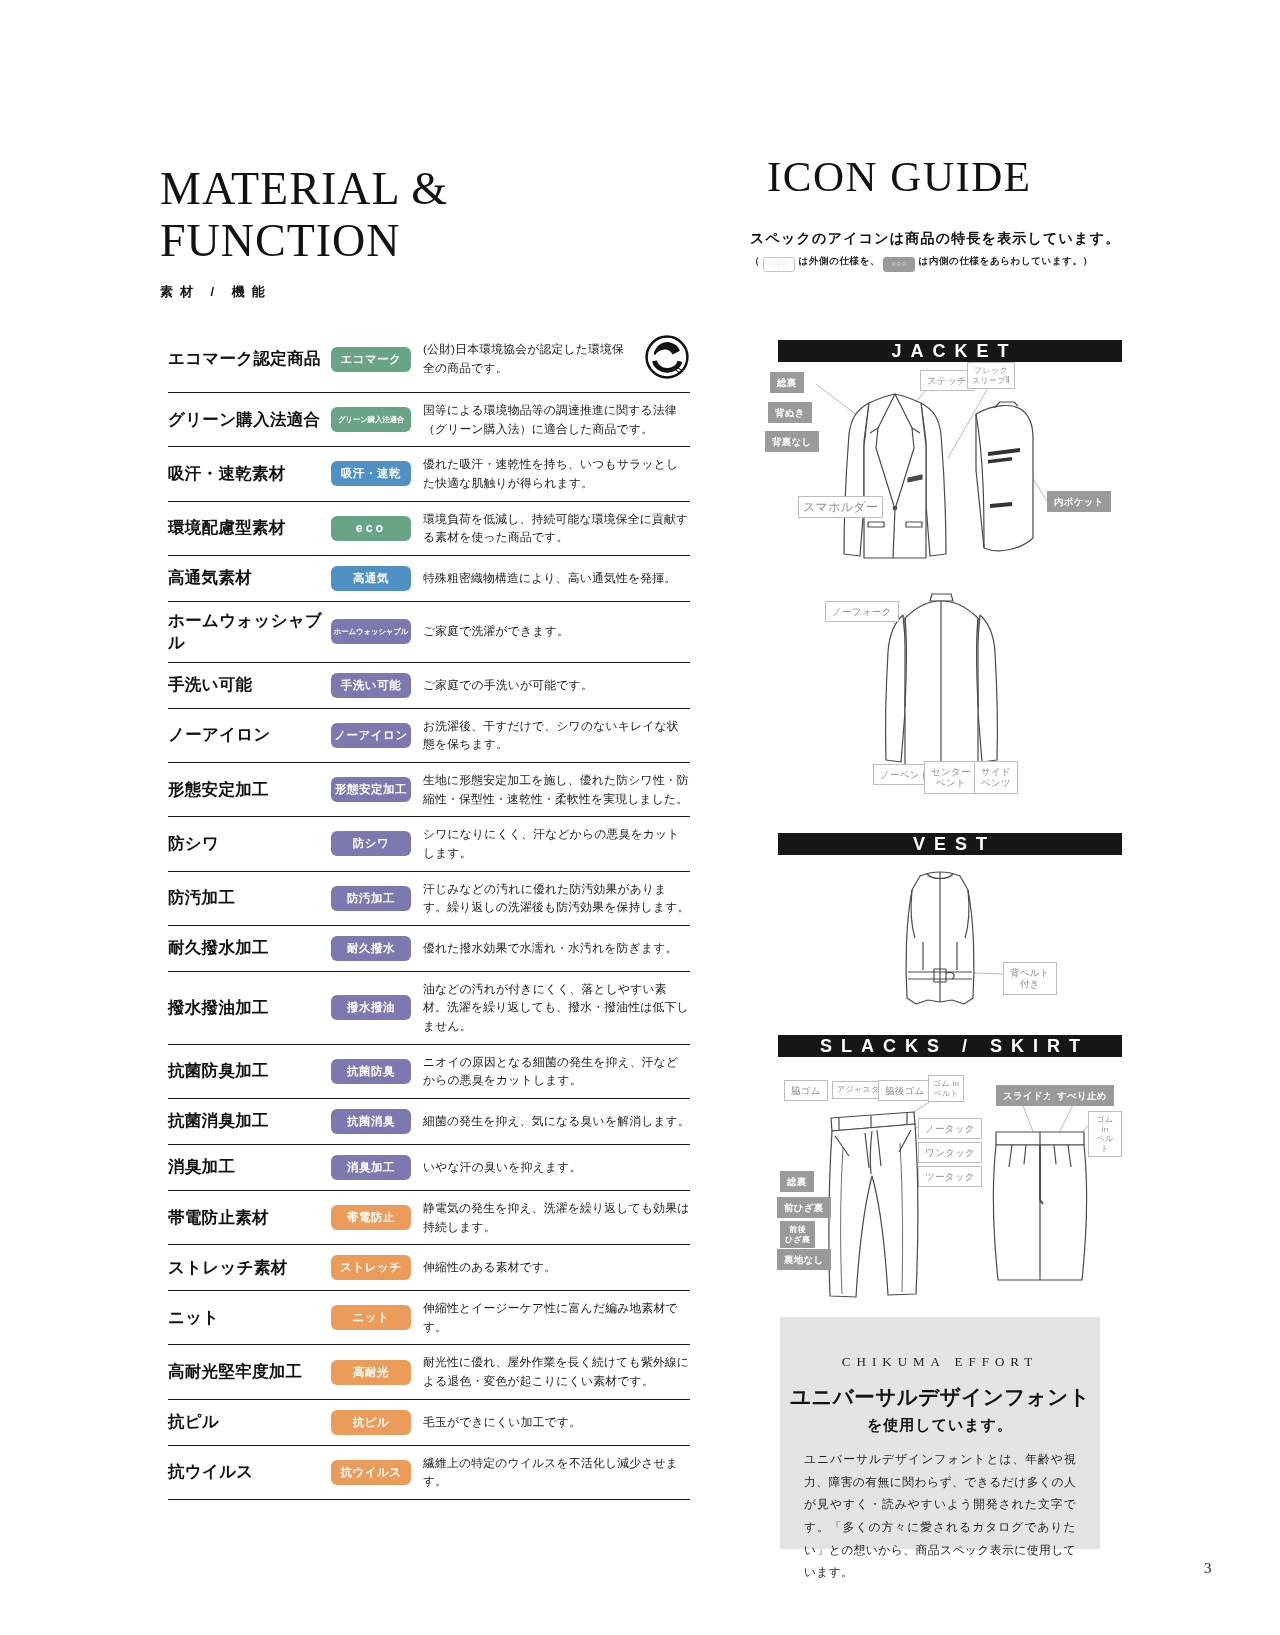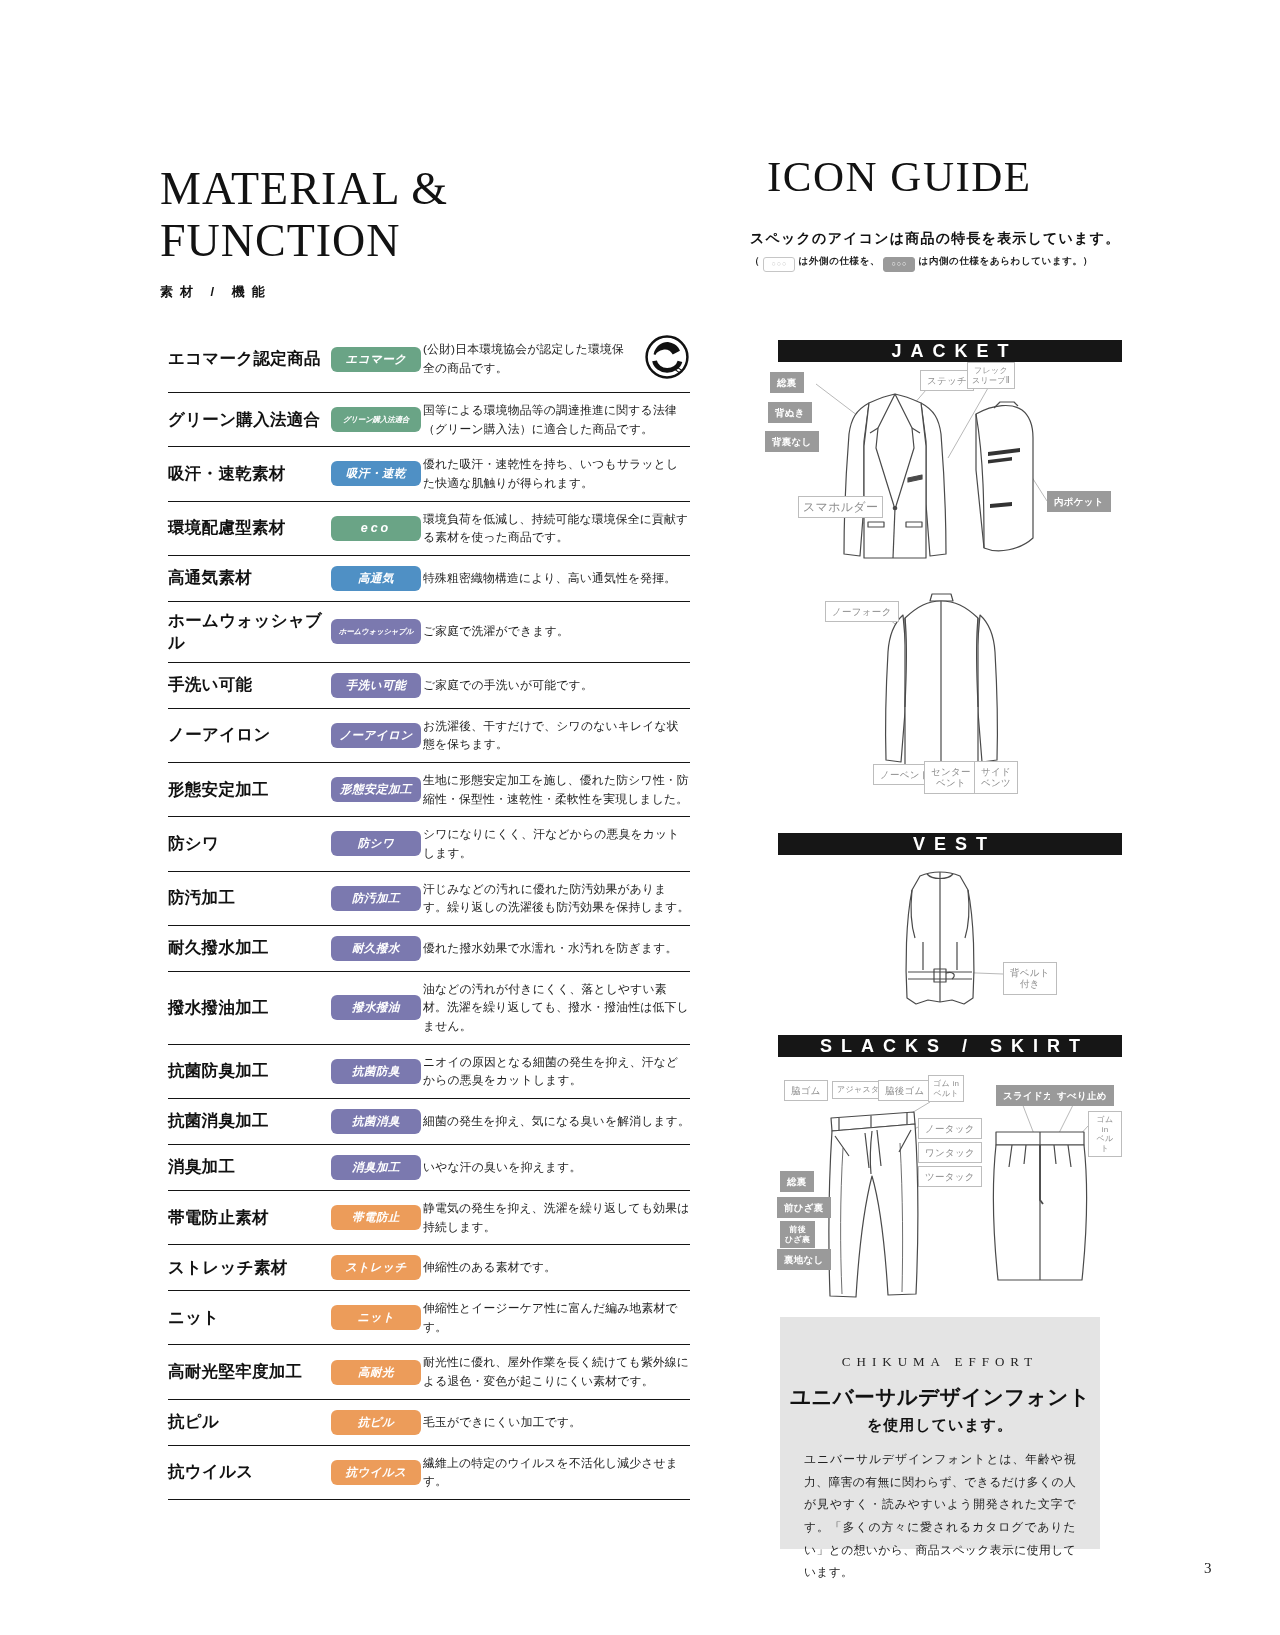--- a/index.html
+++ b/index.html
@@ -11,22 +11,22 @@
   .serif{font-family:"Liberation Serif","DejaVu Serif",serif;}
 
   
   .left-col{position:absolute;left:160px;top:163px;width:530px;}
   .m-title{font-family:"Liberation Serif","DejaVu Serif",serif;font-size:46px;line-height:1.12;letter-spacing:1px;color:#121212;}
   .m-sub{margin-top:17px;font-size:13px;font-weight:bold;letter-spacing:7px;color:#111;}
   .mf-table{margin-top:25px;margin-left:8px;}
   .row{display:flex;align-items:center;border-bottom:1.6px solid #151515;padding:8px 0;min-height:29px;}
   .row-label{width:163px;flex:none;font-size:16.5px;font-weight:bold;letter-spacing:0.3px;color:#111;}
   .row-badge-wrap{width:92px;flex:none;}
-  .badge{display:inline-block;width:90px;height:25px;line-height:25px;border-radius:6px;
-         color:#fff;font-size:11.5px;font-weight:bold;text-align:center;letter-spacing:0.5px;font-style:italic;}
+  .badge{display:inline-block;width:80px;height:25px;line-height:25px;border-radius:6px;
+         color:#fff;font-size:11.5px;font-weight:bold;text-align:center;letter-spacing:0.5px;}
   .badge.small{font-size:7.5px;letter-spacing:-0.2px;}
   .badge.latin{letter-spacing:3px;font-size:12.5px;}
   .badge.green{background:var(--c-green);}
   .badge.blue{background:var(--c-blue);}
   .badge.purple{background:var(--c-purple);}
   .badge.orange{background:var(--c-orange);}
   .row-desc{flex:1;font-size:11.8px;line-height:1.58;letter-spacing:0.2px;color:#222;}
   .row-logo{flex:none;width:50px;margin-left:4px;text-align:right;}
 
   

